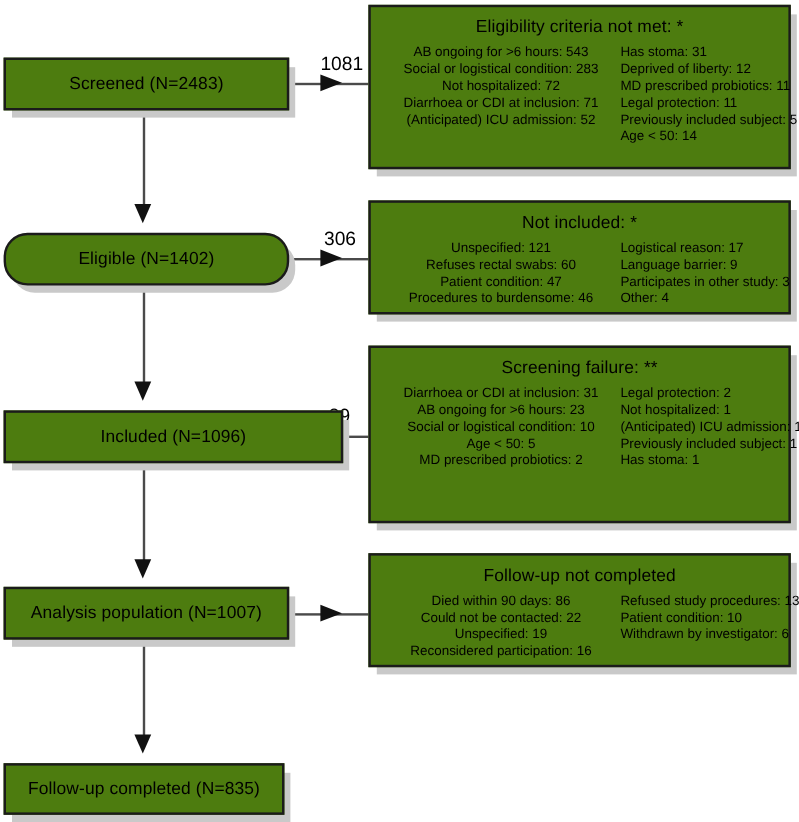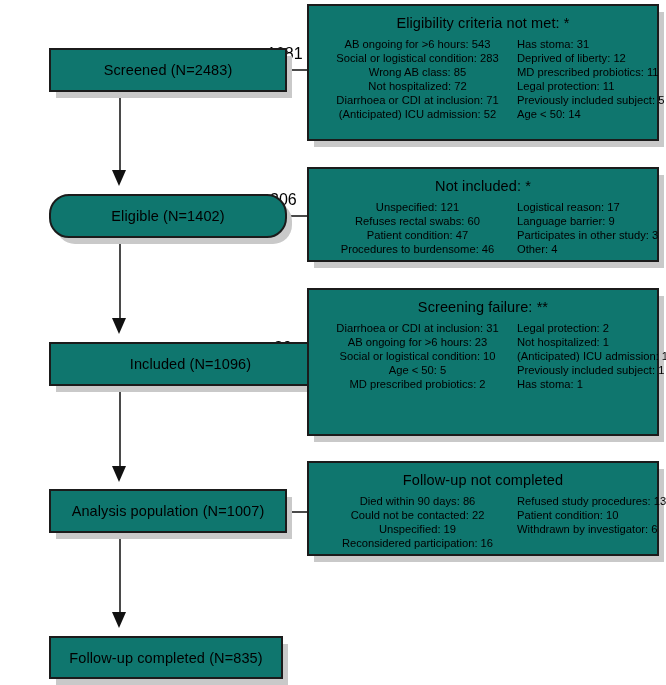--- a/index.html
+++ b/index.html
@@ -21,30 +21,29 @@
     left: 0;
     top: 0;
     width: 666px;
     height: 685px;
   }
 
   
   .node {
     position: absolute;
     box-sizing: border-box;
-    background: #0f766e;
+    background: #4d7c0f;
     border: 2.5px solid #1b1b1b;
     box-shadow: 6px 7px 0 -1px #c9c9c9;
   }
 
   .flow-node {
     display: flex;
     align-items: center;
     justify-content: center;
-    margin-left: 46px;
   }
   .flow-node .label {
     font-size: 14.5px;
     letter-spacing: 0.1px;
     white-space: nowrap;
   }
 
   .detail-node {
     padding: 0;
   }
@@ -155,21 +154,20 @@
   <div class="node flow-node" style="left:3px; top:636px; width:234px; height:43px;">
     <span class="label">Follow-up completed (N=835)</span>
   </div>
 
   <div class="node detail-node" style="left:307px; top:4px; width:352px; height:137px;">
     <div class="detail-title">Eligibility criteria not met: *</div>
     <div class="detail-cols">
       <div class="detail-col col-left">
         <div class="detail-item">AB ongoing for &gt;6 hours: 543</div>
         <div class="detail-item">Social or logistical condition: 283</div>
-        <div class="detail-item">Wrong AB class: 85</div>
         <div class="detail-item">Not hospitalized: 72</div>
         <div class="detail-item">Diarrhoea or CDI at inclusion: 71</div>
         <div class="detail-item">(Anticipated) ICU admission: 52</div>
       </div>
       <div class="detail-col col-right">
         <div class="detail-item">Has stoma: 31</div>
         <div class="detail-item">Deprived of liberty: 12</div>
         <div class="detail-item">MD prescribed probiotics: 11</div>
         <div class="detail-item">Legal protection: 11</div>
         <div class="detail-item">Previously included subject: 5</div>

